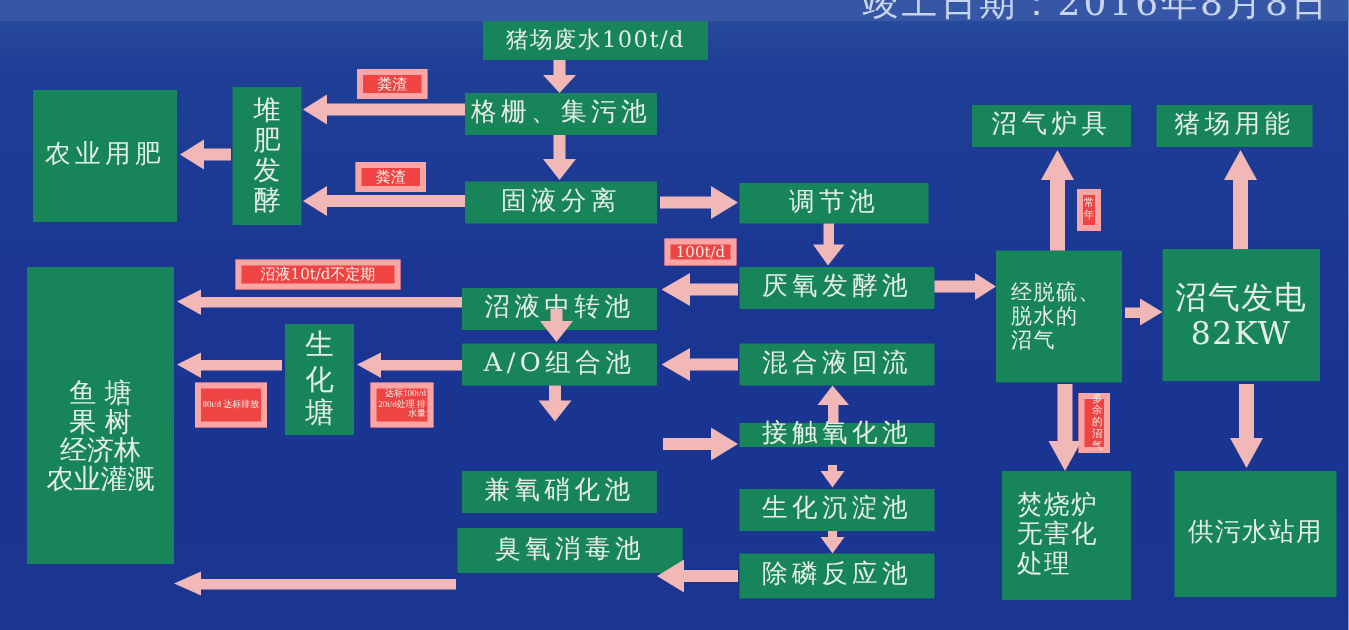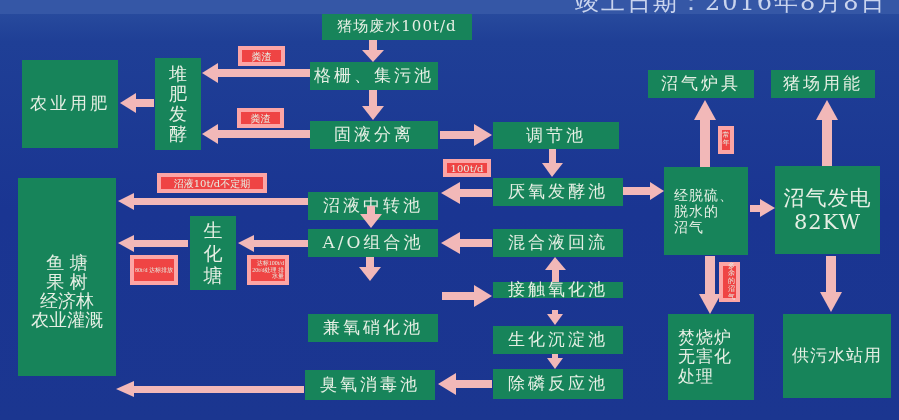--- a/index.html
+++ b/index.html
@@ -25,21 +25,21 @@
 <div class="box" style="left:310px;top:121px;width:128px;height:28px;">固液分离</div>
 <div class="box" style="left:493px;top:122px;width:126px;height:27px;">调节池</div>
 <div class="box" style="left:493px;top:178px;width:130px;height:28px;">厌氧发酵池</div>
 <div class="box" style="left:308px;top:192px;width:130px;height:28px;">沼液中转池</div>
 <div class="box" style="left:308px;top:229px;width:130px;height:28px;">A/O组合池</div>
 <div class="box" style="left:493px;top:229px;width:130px;height:28px;">混合液回流</div>
 <div class="box" style="left:308px;top:282px;width:130px;height:28px;margin-top:32px;">兼氧硝化池</div>
 <div class="box" style="left:493px;top:282px;width:130px;height:16px;">接触氧化池</div>
 <div class="box" style="left:493px;top:326px;width:130px;height:28px;">生化沉淀池</div>
 <div class="box" style="left:493px;top:369px;width:130px;height:30px;">除磷反应池</div>
-<div class="box" style="left:305px;top:370px;width:130px;height:30px;">臭氧消毒池</div>
+<div class="box" style="left:305px;top:352px;width:150px;height:30px;">臭氧消毒池</div>
 
 <div class="box vert ml" style="left:155px;top:58px;width:46px;height:92px;font-size:18px;line-height:1.1;">堆
 肥
 发
 酵</div>
 <div class="box" style="left:22px;top:60px;width:96px;height:88px;">农业用肥</div>
 <div class="box vert ml" style="left:190px;top:216px;width:46px;height:74px;">生
 化
 塘</div>
 <div class="box ml" style="left:18px;top:178px;width:98px;height:198px;align-items:flex-start;padding-top:76px;font-size:18px;line-height:1.05;letter-spacing:0;">鱼 塘

